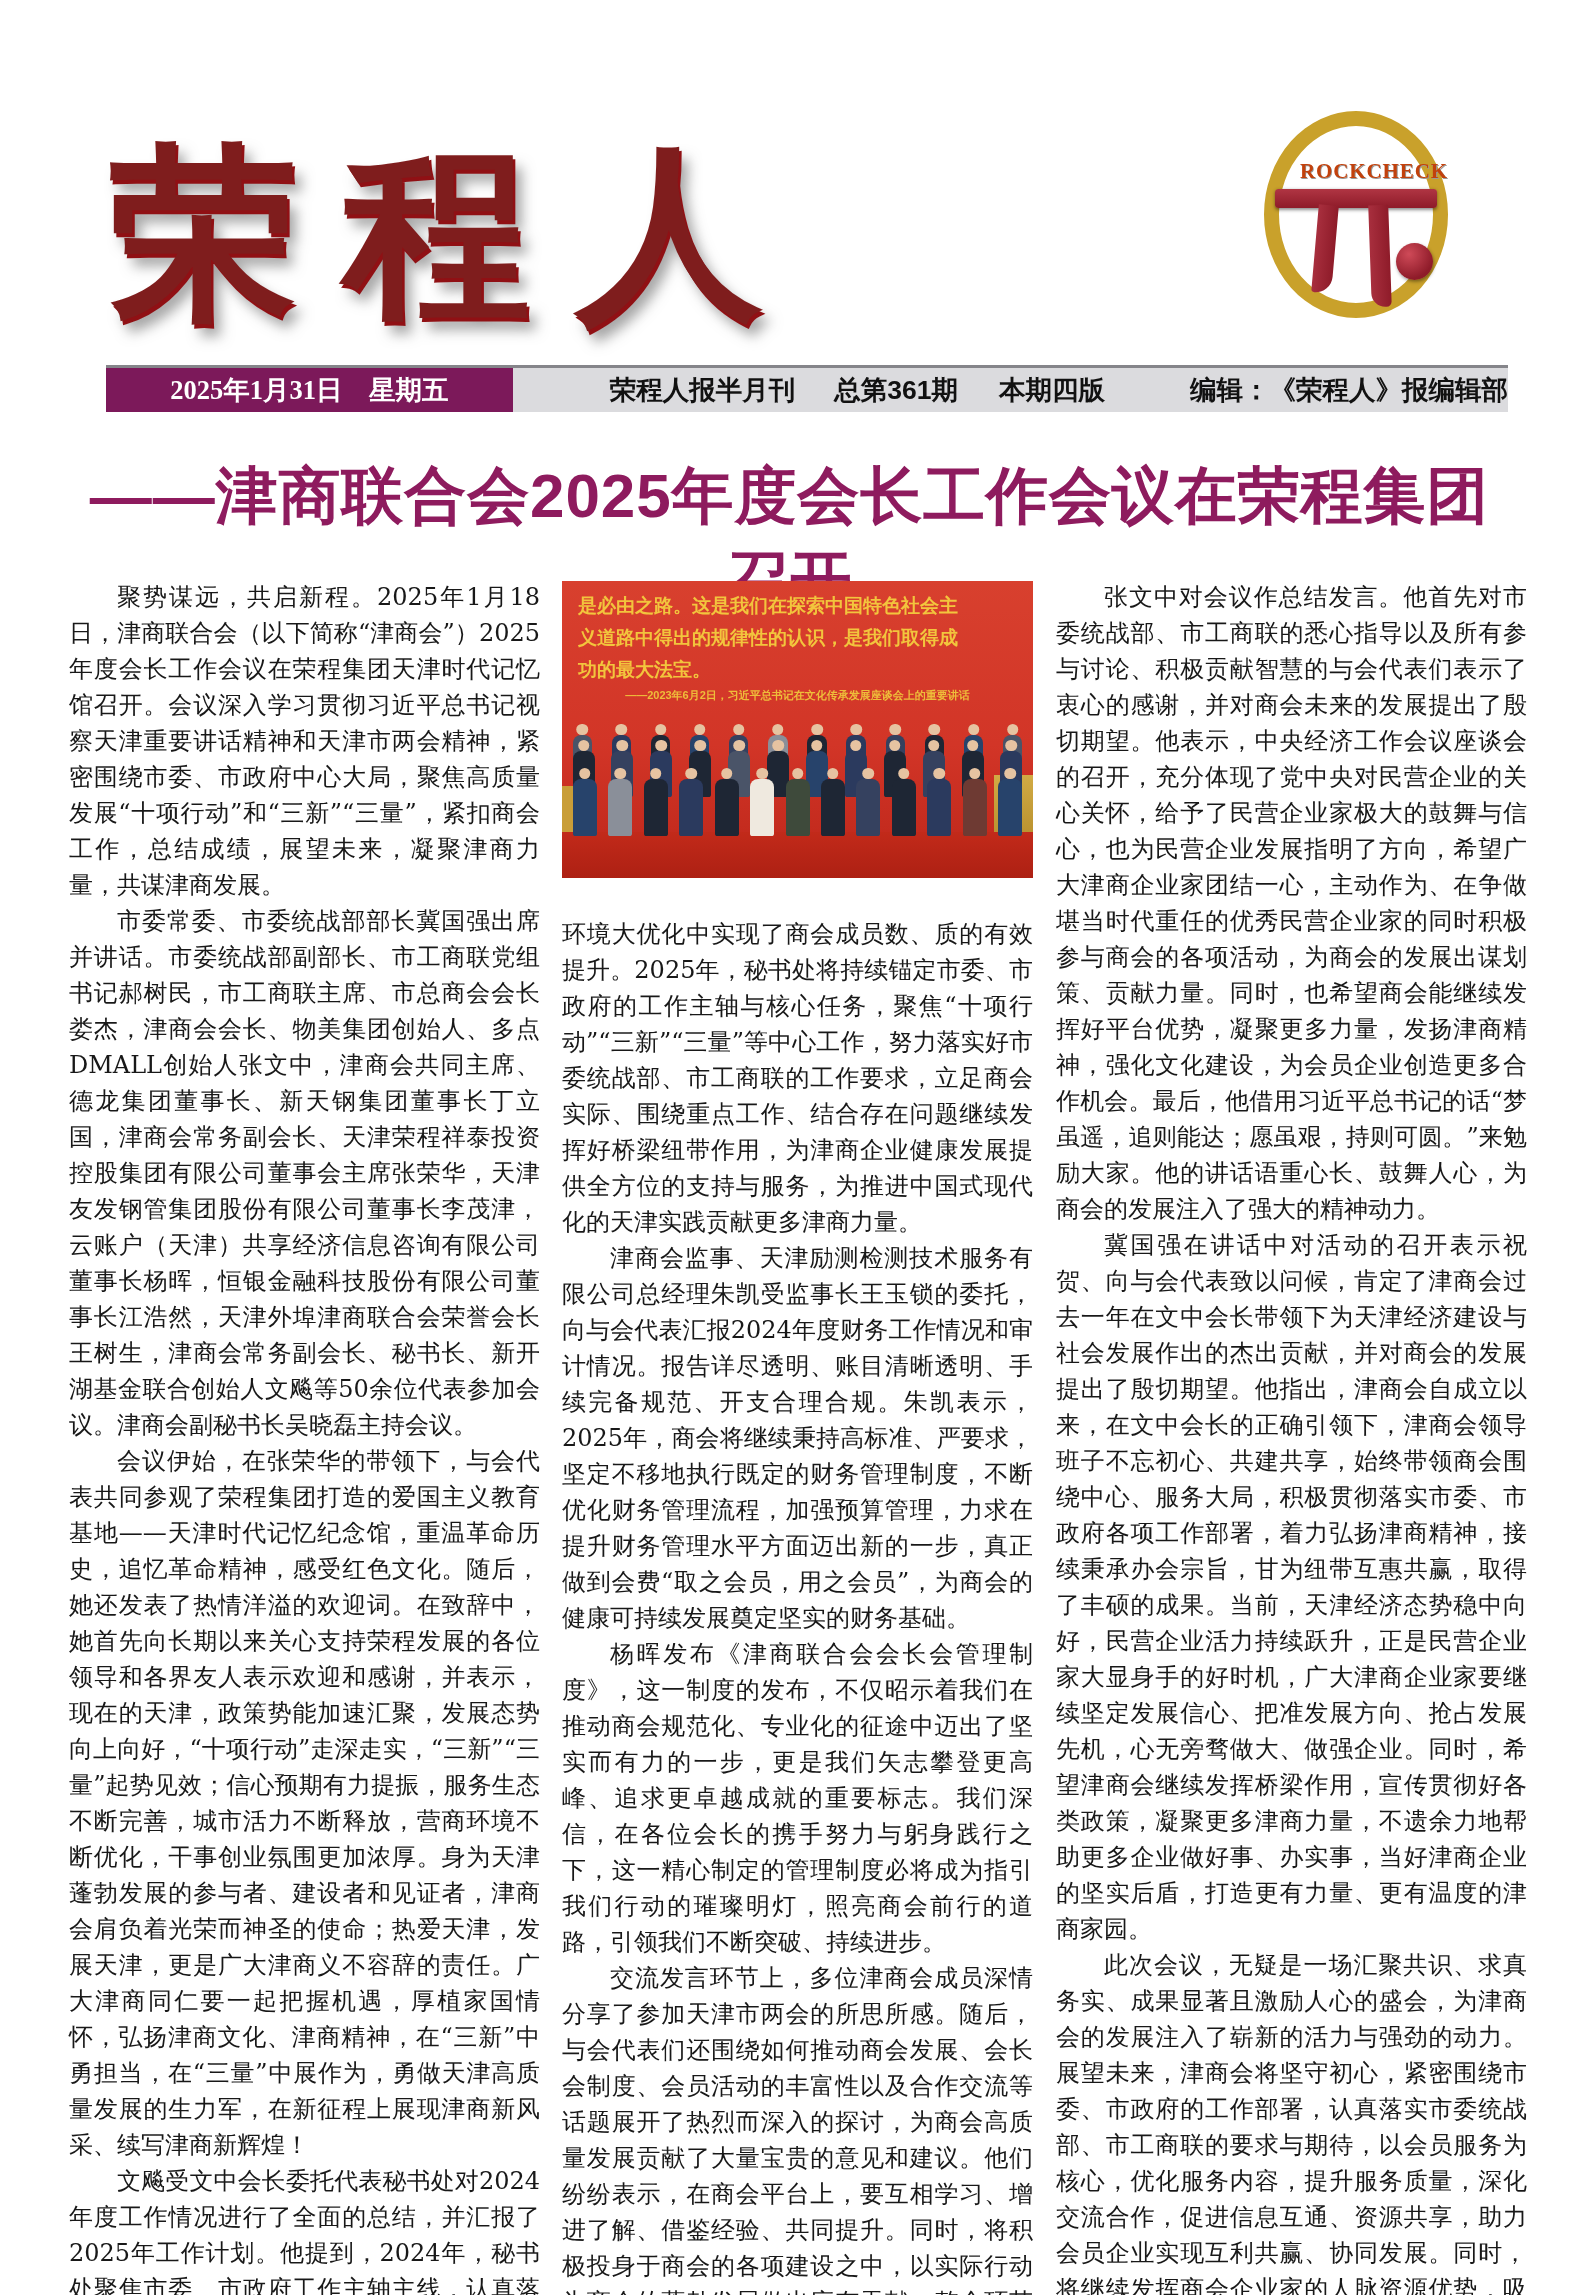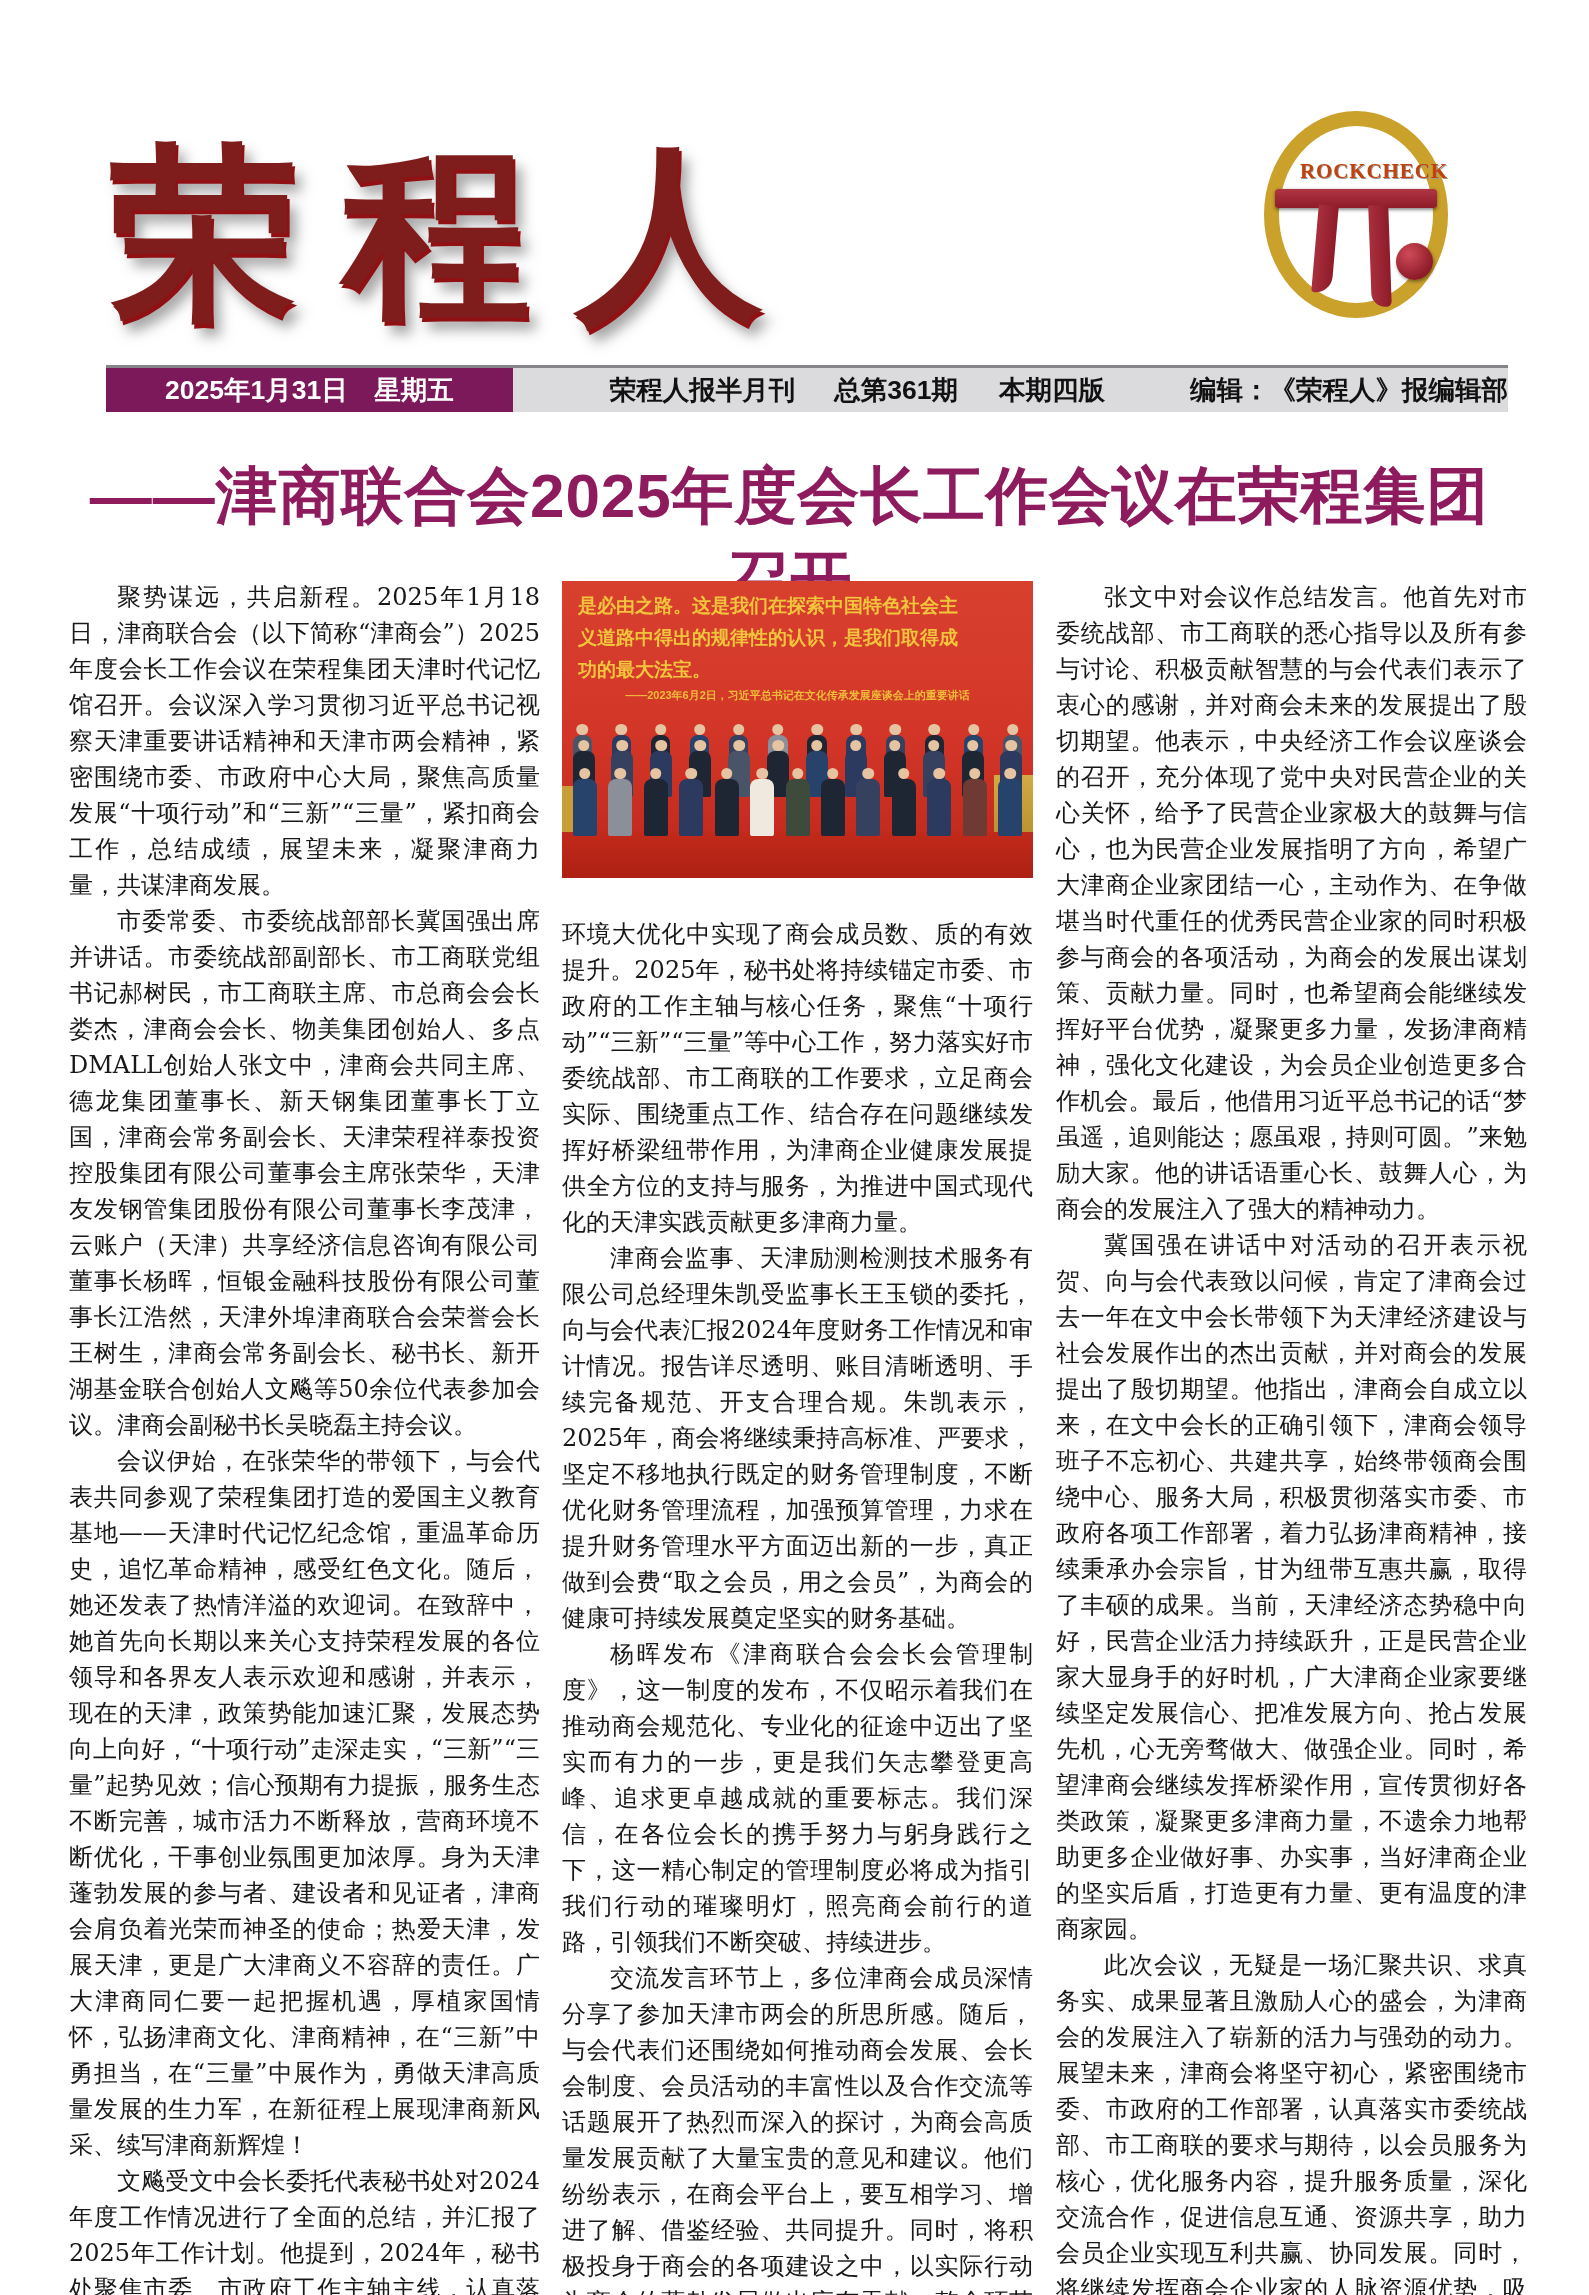--- a/index.html
+++ b/index.html
@@ -54,21 +54,21 @@
     box-shadow:0.9px 1.8px 3.5px rgba(0,0,0,.4);
   }
   
   .datebar {
     position:absolute; left:106px; top:365px; width:1402px; height:44px;
     border-top:3.5px solid #85858a; display:flex;
     font-family:"Liberation Sans",sans-serif; font-weight:bold;
   }
   .date-badge {
     width:428px; background:#7c195a; color:#ffffff; font-size:26.5px;
-    display:flex; align-items:center; justify-content:center; white-space:nowrap;
+    display:flex; align-items:center; justify-content:center; white-space:nowrap;font-family:Liberation Serif, serif;
   }
   .pubinfo {
     flex:1; background:#dbdbde; color:#111; font-size:26.5px;
     display:flex; align-items:center; white-space:nowrap;
   }
   .pub-name   { margin-left:97px; }
   .pub-issue  { margin-left:39px; }
   .pub-ed     { margin-left:41px; }
   .pub-editor { margin-left:85px; }
   

